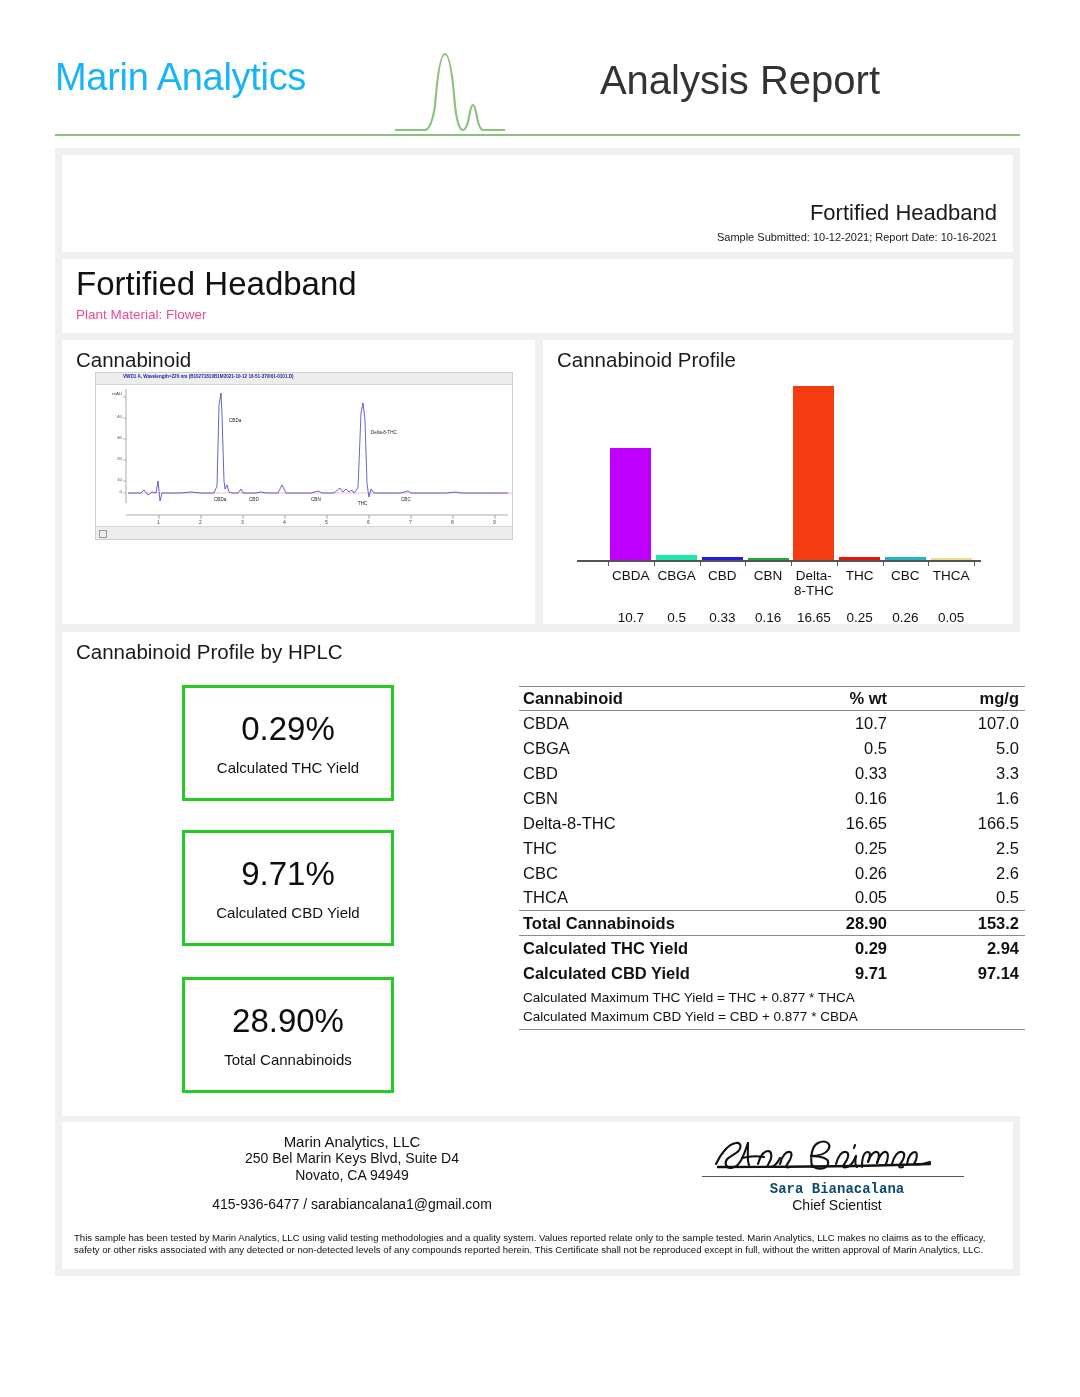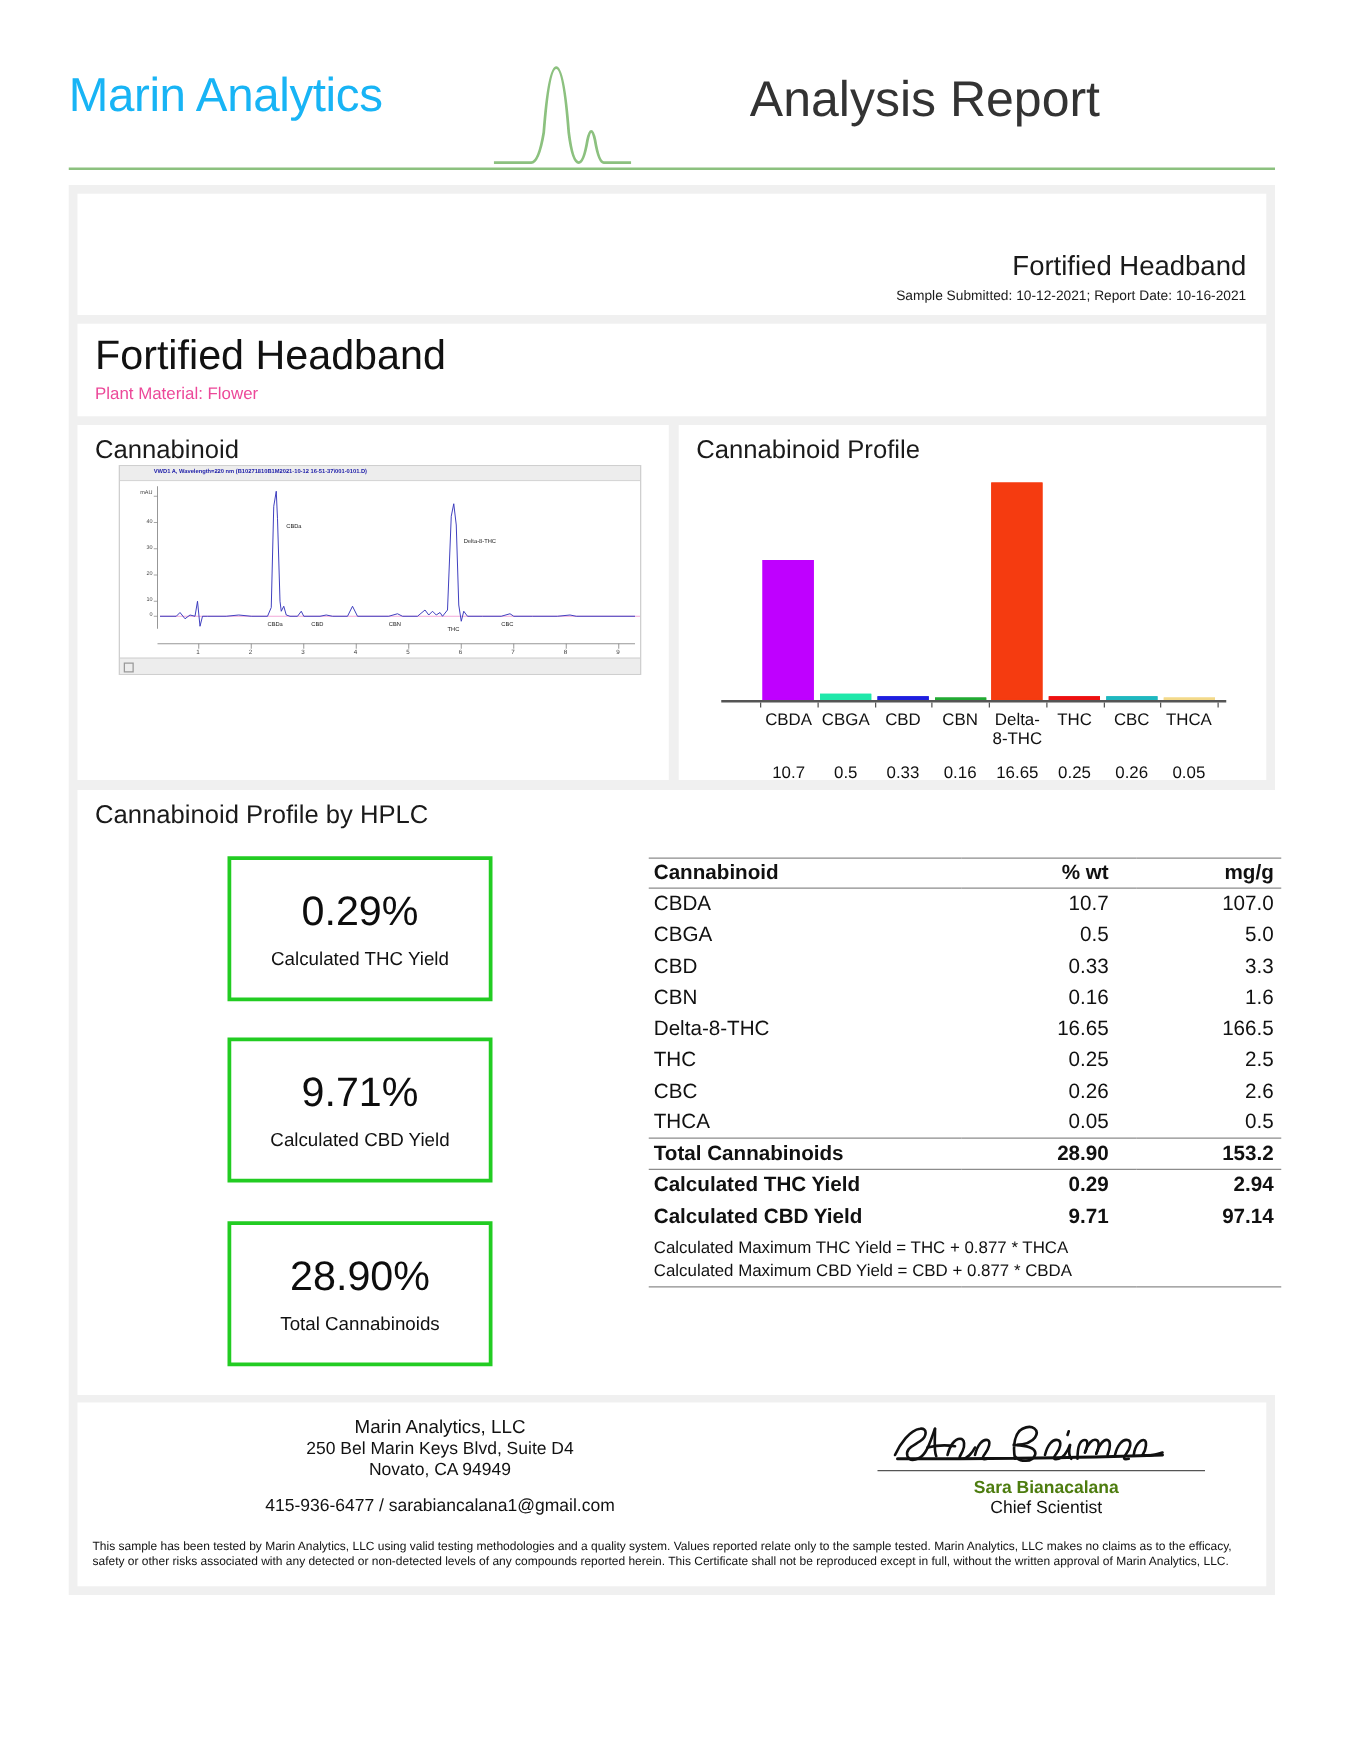--- a/index.html
+++ b/index.html
@@ -156,21 +156,21 @@
   .addr-block {
     position: absolute; left: 80px; top: 11px; width: 420px; text-align: center;
   }
   .addr-name { font-size: 15px; font-weight: normal; color: #111; }
   .addr-line { font-size: 14px; color: #111; line-height: 17px; }
   .addr-contact { font-size: 14px; color: #111; margin-top: 12px; }
 
   .sig-block { position: absolute; left: 640px; top: 12px; width: 270px; text-align: center; }
   .sig-svg { width: 262px; height: 42px; display: block; }
   .sig-rule { width: 262px; height: 1px; background: #555; margin: 0 0 4px 0; }
-  .sig-name { font-size: 14px; font-weight: bold; color: #4d7c0f; }
+  .sig-name { font-size: 14px; font-weight: bold; color: #0c4a6e; font-family: Liberation Mono, monospace; }
   .sig-role { font-size: 14px; color: #111; }
 
   .disclaimer {
     position: absolute; left: 12px; top: 110px; width: 928px;
     font-size: 9.6px; color: #111; line-height: 11.5px; text-align: left;
   }
 </style>
 </head>
 <body>
 

